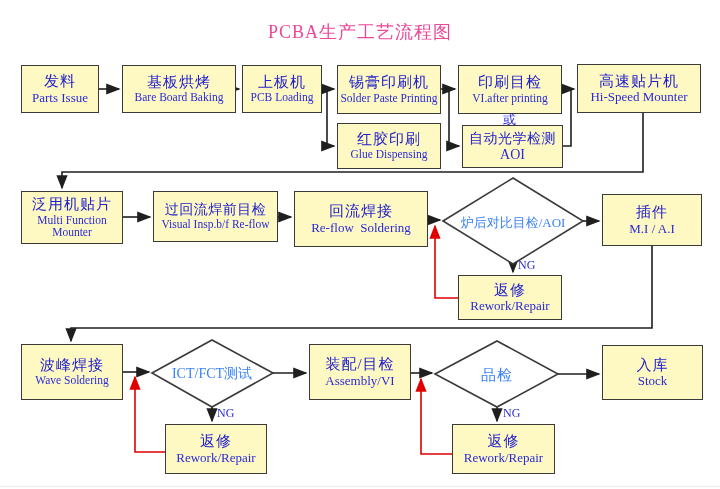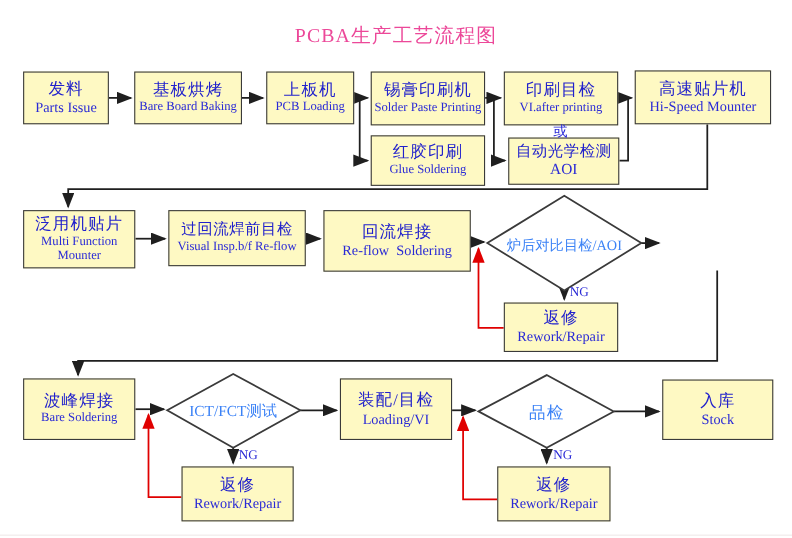--- a/index.html
+++ b/index.html
@@ -83,21 +83,21 @@
       <polygon points="443,221 513,178 583,221 513,264"></polygon>
       <polygon points="152,373 212,340 273,373 212,407"></polygon>
       <polygon points="435,374 497,341 558,374 497,407"></polygon>
     </g>
   </svg>
 
   <div class="node" style="left:21px;top:65px;width:78px;height:48px">
     <div class="zh">发料</div>
     <div class="en en-lg">Parts Issue</div>
   </div>
-  <div class="node" style="left:122px;top:65px;width:98px;height:48px">
+  <div class="node" style="left:122px;top:65px;width:114px;height:48px">
     <div class="zh">基板烘烤</div>
     <div class="en">Bare Board Baking</div>
   </div>
   <div class="node" style="left:337px;top:65px;width:104px;height:49px">
     <div class="zh">锡膏印刷机</div>
     <div class="en">Solder Paste Printing</div>
   </div>
   <div class="node" style="left:242px;top:65px;width:80px;height:48px">
     <div class="zh">上板机</div>
     <div class="en">PCB Loading</div>
@@ -105,21 +105,21 @@
   <div class="node" style="left:458px;top:65px;width:104px;height:49px">
     <div class="zh">印刷目检</div>
     <div class="en">VI.after printing</div>
   </div>
   <div class="node" style="left:577px;top:64px;width:124px;height:49px">
     <div class="zh">高速贴片机</div>
     <div class="en en-lg">Hi-Speed Mounter</div>
   </div>
   <div class="node" style="left:337px;top:123px;width:104px;height:46px">
     <div class="zh">红胶印刷</div>
-    <div class="en">Glue Soldering</div>
+    <div class="en">Glue Dispensing</div>
   </div>
   <div class="node" style="left:462px;top:125px;width:101px;height:43px">
     <div class="zh zh-sm">自动光学检测</div>
     <div class="en" style="font-size:14px">AOI</div>
   </div>
   <div class="tag" style="left:503px;top:111px;font-size:13px">或</div>
 
   <div class="node" style="left:21px;top:191px;width:102px;height:53px">
     <div class="zh">泛用机贴片</div>
     <div class="en">Multi Function</div>
@@ -127,39 +127,43 @@
   </div>
   <div class="node" style="left:153px;top:191px;width:125px;height:51px">
     <div class="zh zh-sm">过回流焊前目检</div>
     <div class="en">Visual Insp.b/f Re-flow</div>
   </div>
   <div class="node" style="left:294px;top:191px;width:134px;height:56px">
     <div class="zh">回流焊接</div>
     <div class="en en-lg en-pre">Re-flow  Soldering</div>
   </div>
   <div class="dlabel" style="left:438px;top:214px;width:150px;font-size:13px">炉后对比目检/AOI</div>
+  <div class="node" style="left:602px;top:194px;width:100px;height:52px">
+    <div class="zh">插件</div>
+    <div class="en en-lg">M.I / A.I</div>
+  </div>
   <div class="tag" style="left:518px;top:258px">NG</div>
   <div class="node" style="left:458px;top:275px;width:104px;height:45px">
     <div class="zh">返修</div>
     <div class="en en-lg">Rework/Repair</div>
   </div>
 
   <div class="node" style="left:21px;top:344px;width:102px;height:56px">
     <div class="zh">波峰焊接</div>
-    <div class="en">Bare Soldering</div>
+    <div class="en">Wave Soldering</div>
   </div>
   <div class="dlabel" style="left:147px;top:365px;width:130px;font-size:14px">ICT/FCT测试</div>
   <div class="tag" style="left:217px;top:406px">NG</div>
   <div class="node" style="left:165px;top:424px;width:102px;height:50px">
     <div class="zh">返修</div>
     <div class="en en-lg">Rework/Repair</div>
   </div>
   <div class="node" style="left:309px;top:344px;width:102px;height:56px">
     <div class="zh">装配/目检</div>
-    <div class="en en-lg">Loading/VI</div>
+    <div class="en en-lg">Assembly/VI</div>
   </div>
   <div class="dlabel" style="left:447px;top:366px;width:100px;font-size:15px;letter-spacing:1px">品检</div>
   <div class="tag" style="left:503px;top:406px">NG</div>
   <div class="node" style="left:452px;top:424px;width:103px;height:50px">
     <div class="zh">返修</div>
     <div class="en en-lg">Rework/Repair</div>
   </div>
   <div class="node" style="left:602px;top:345px;width:101px;height:55px">
     <div class="zh">入库</div>
     <div class="en en-lg">Stock</div>

